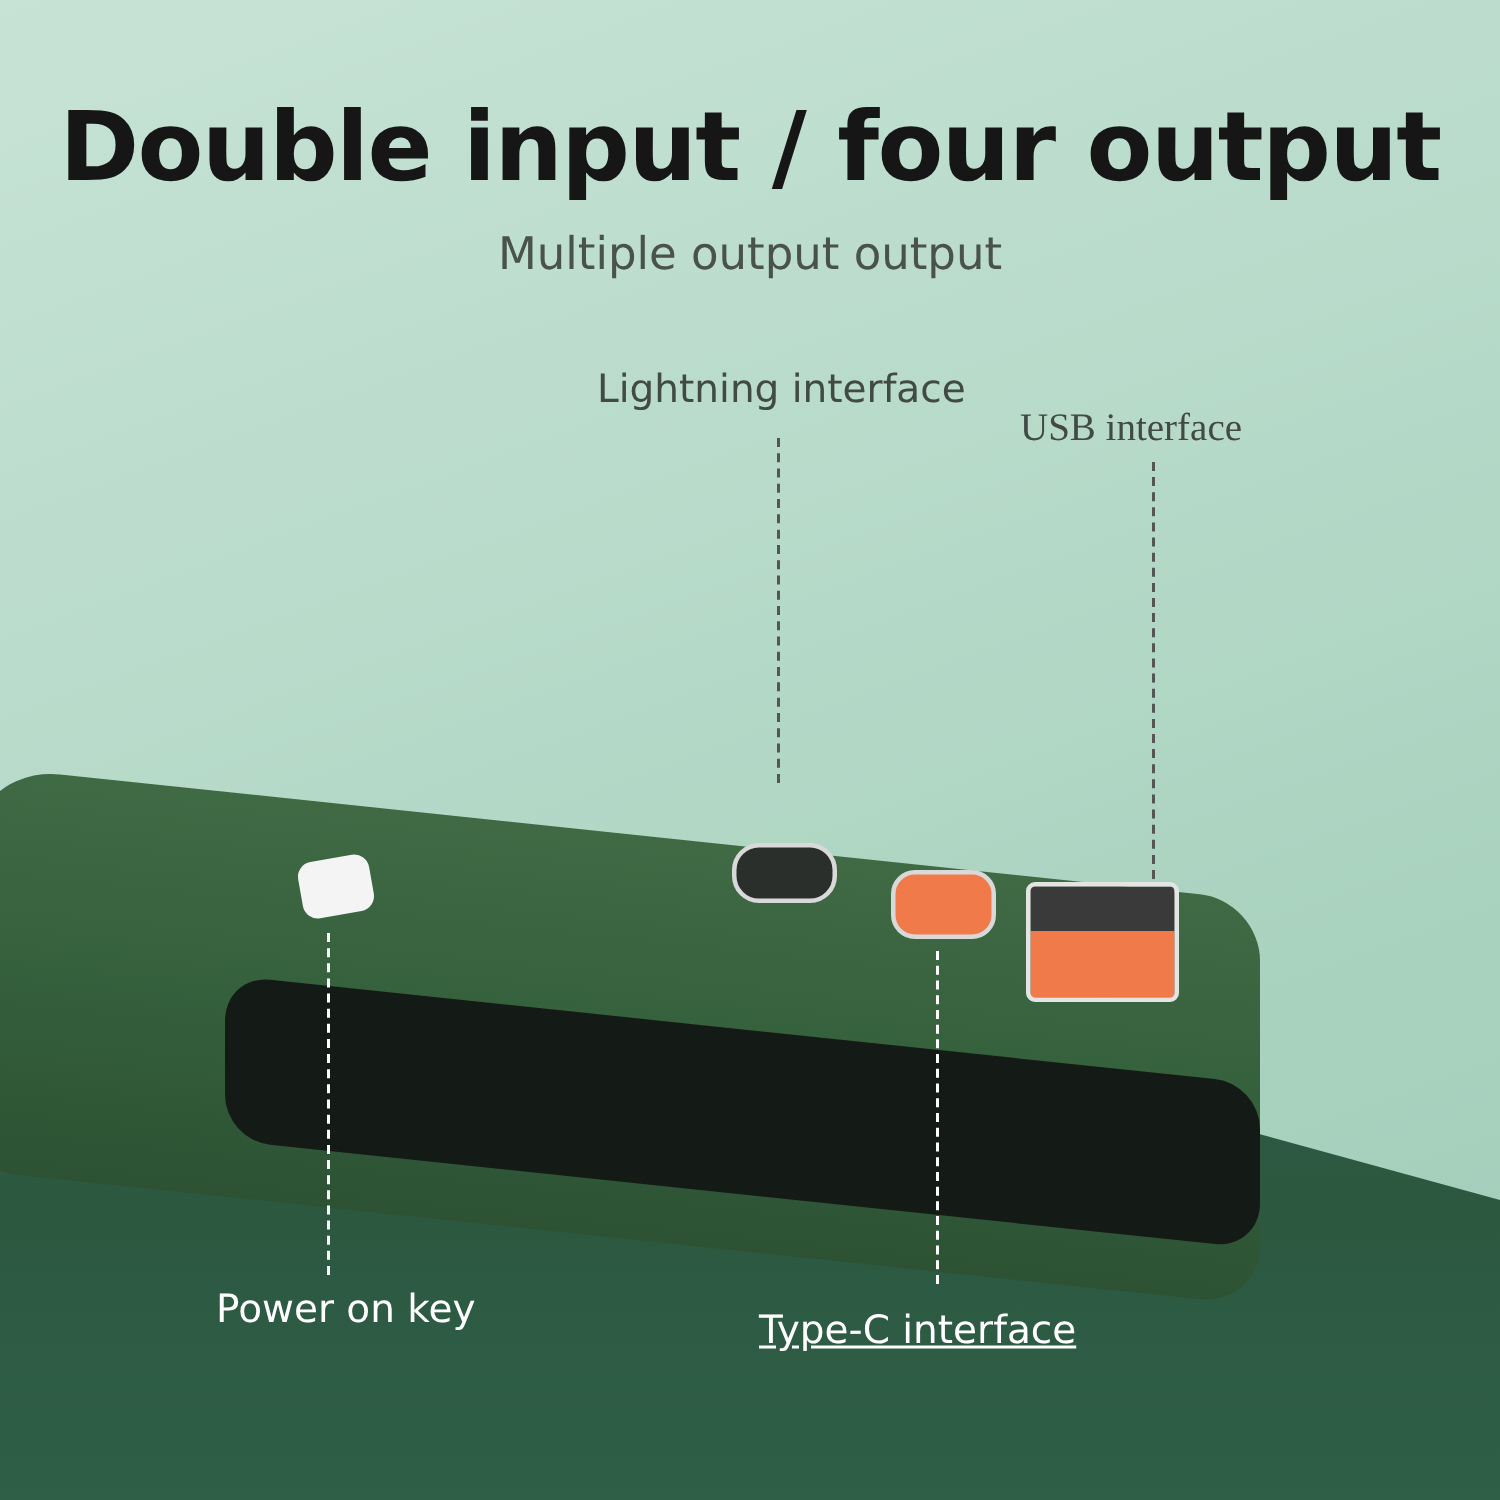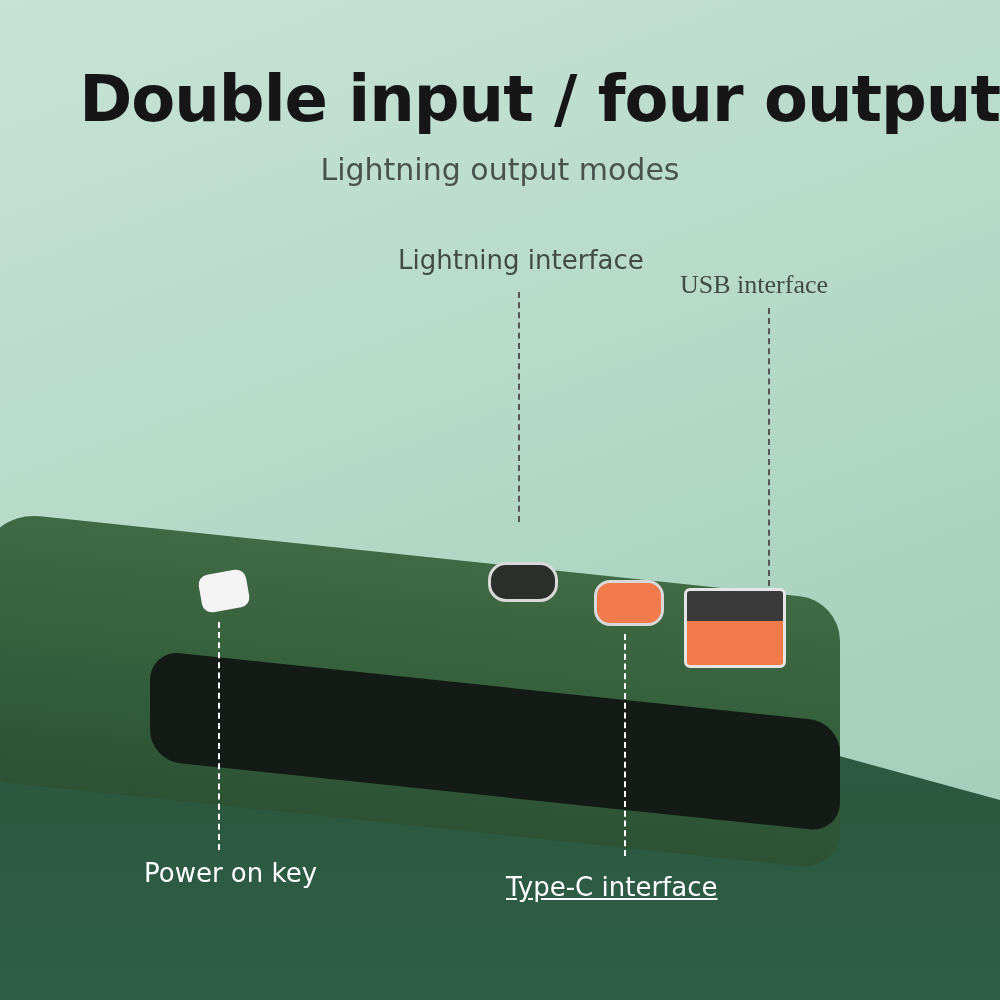--- a/index.html
+++ b/index.html
@@ -1,19 +1,19 @@
 <!DOCTYPE html>
 <html><head>
 <meta charset="utf-8">
 <style>
   html,body{margin:0;padding:0;}
   body{width:1000px;height:1000px;position:relative;overflow:hidden;
     background:linear-gradient(160deg,#c7e3d6 0%,#b5d9c8 45%,#a9d2bf 70%,#a2cdb9 100%);
     font-family:"DejaVu Sans","Liberation Sans",sans-serif;}
-  .title{position:absolute;left:0;right:0;top:62px;text-align:right;font-size:64px;font-weight:bold;color:#161616;letter-spacing:-1px;}
+  .title{position:absolute;left:0;right:0;top:62px;text-align:center;font-size:64px;font-weight:bold;color:#161616;letter-spacing:-1px;}
   .subtitle{position:absolute;left:0;right:0;top:152px;text-align:center;font-size:30px;color:#4a524e;}
   .label{position:absolute;font-size:26px;white-space:nowrap;}
   .dark{color:#414a45;}
   .light{color:#ffffff;}
   .vline{position:absolute;width:0;border-left:2px dashed;}
   .table{position:absolute;left:0;top:690px;width:1000px;height:310px;
     background:linear-gradient(180deg,#2e5a43 0%,#2c5840 40%,#2f5f47 100%);
     clip-path:polygon(0 0,810px 58px,1000px 110px,1000px 310px,0 310px);}
   .bank{position:absolute;left:-20px;top:510px;width:860px;height:270px;
     background:linear-gradient(180deg,#3f6a44 0%,#35603c 50%,#2c5233 100%);
@@ -32,21 +32,21 @@
 <div class="table"></div>
 <div class="bank"></div>
 <div class="bank-bottom"></div>
 
 <div class="port btn"></div>
 <div class="port lightning"></div>
 <div class="port typec"></div>
 <div class="port usb"></div>
 
 <div class="title">Double input / four output</div>
-<div class="subtitle">Lightning output modes</div>
+<div class="subtitle">Multiple output output</div>
 
 <div class="label dark" style="left:398px;top:245px;">Lightning interface</div>
 <div class="vline" style="left:518px;top:292px;height:230px;border-color:#555;"></div>
 
 <div class="label dark" style="left:680px;top:270px;font-family:Liberation Serif, serif;">USB interface</div>
 <div class="vline" style="left:768px;top:308px;height:278px;border-color:#555;"></div>
 
 <div class="vline" style="left:218px;top:622px;height:228px;border-color:#fff;"></div>
 <div class="label light" style="left:144px;top:858px;text-align:center;">Power on key</div>
 

